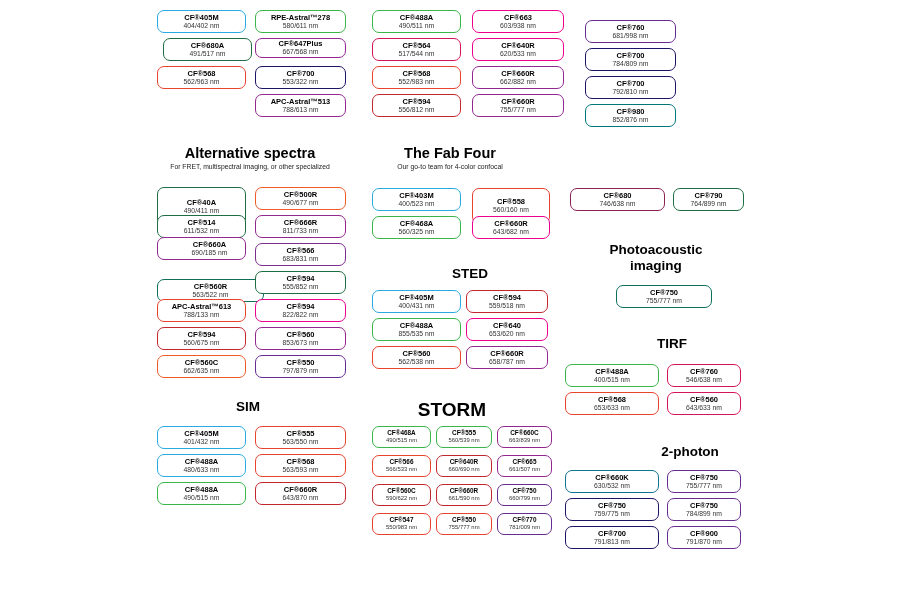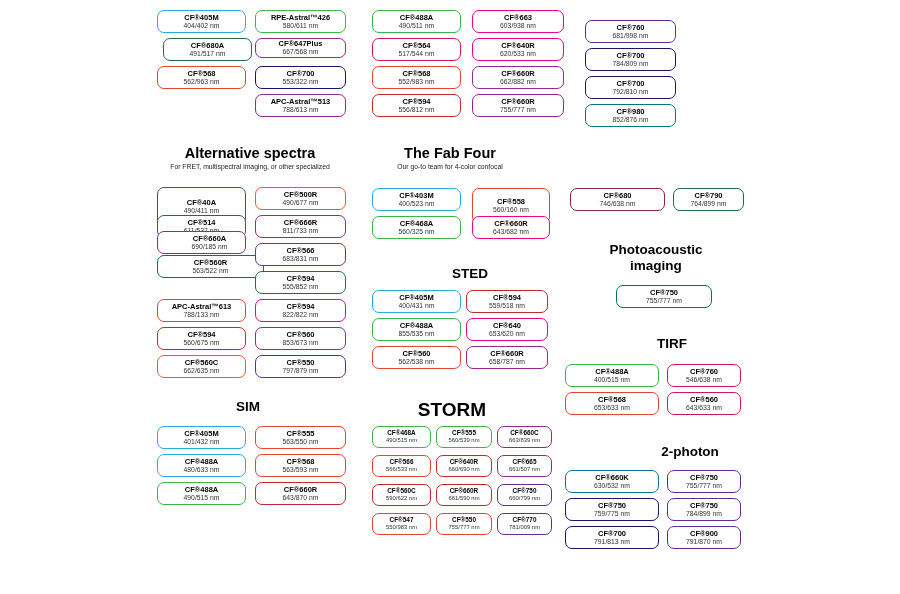--- a/index.html
+++ b/index.html
@@ -56,21 +56,21 @@
     </div>
     <div class="pill" style="left: 163px; top: 38px; width: 89px; height: 23px; border-color: rgb(31, 110, 67);">
       <div class="dye">CF®680A</div>
       <div class="nm">491/517 nm</div>
     </div>
     <div class="pill" style="left: 157px; top: 66px; width: 89px; height: 23px; border-color: rgb(232, 67, 45);">
       <div class="dye">CF®568</div>
       <div class="nm">562/963 nm</div>
     </div>
     <div class="pill" style="left: 255px; top: 10px; width: 91px; height: 23px; border-color: rgb(57, 181, 74);">
-      <div class="dye">RPE-Astral™426</div>
+      <div class="dye">RPE-Astral™278</div>
       <div class="nm">580/611 nm</div>
     </div>
     <div class="pill" style="left: 255px; top: 38px; width: 91px; height: 20px; border-color: rgb(146, 39, 143);">
       <div class="dye">CF®647Plus</div>
       <div class="nm">667/568 nm</div>
     </div>
     <div class="pill" style="left: 255px; top: 66px; width: 91px; height: 23px; border-color: rgb(27, 20, 100);">
       <div class="dye">CF®700</div>
       <div class="nm">553/322 nm</div>
     </div>
@@ -127,25 +127,25 @@
       <div class="nm">852/876 nm</div>
     </div>
     <div class="pill" style="left: 157px; top: 187px; width: 89px; height: 39px; border-color: rgb(31, 110, 67);">
       <div class="dye">CF®40A</div>
       <div class="nm">490/411 nm</div>
     </div>
     <div class="pill" style="left: 157px; top: 215px; width: 89px; height: 23px; border-color: rgb(31, 110, 67);">
       <div class="dye">CF®514</div>
       <div class="nm">611/532 nm</div>
     </div>
-    <div class="pill" style="left: 157px; top: 231px; width: 89px; height: 23px; border-color: rgb(146, 39, 143); padding-left: 16px;">
+    <div class="pill" style="left: 157px; top: 237px; width: 89px; height: 23px; border-color: rgb(146, 39, 143); padding-left: 16px;">
       <div class="dye">CF®660A</div>
       <div class="nm">690/185 nm</div>
     </div>
-    <div class="pill" style="left: 157px; top: 255px; width: 107px; height: 23px; border-color: rgb(14, 111, 92);">
+    <div class="pill" style="left: 157px; top: 279px; width: 107px; height: 23px; border-color: rgb(14, 111, 92);">
       <div class="dye">CF®560R</div>
       <div class="nm">563/522 nm</div>
     </div>
     <div class="pill" style="left: 157px; top: 299px; width: 89px; height: 23px; border-color: rgb(232, 67, 45);">
       <div class="dye">APC-Astral™613</div>
       <div class="nm">788/133 nm</div>
     </div>
     <div class="pill" style="left: 157px; top: 327px; width: 89px; height: 23px; border-color: rgb(193, 39, 45);">
       <div class="dye">CF®594</div>
       <div class="nm">560/675 nm</div>

